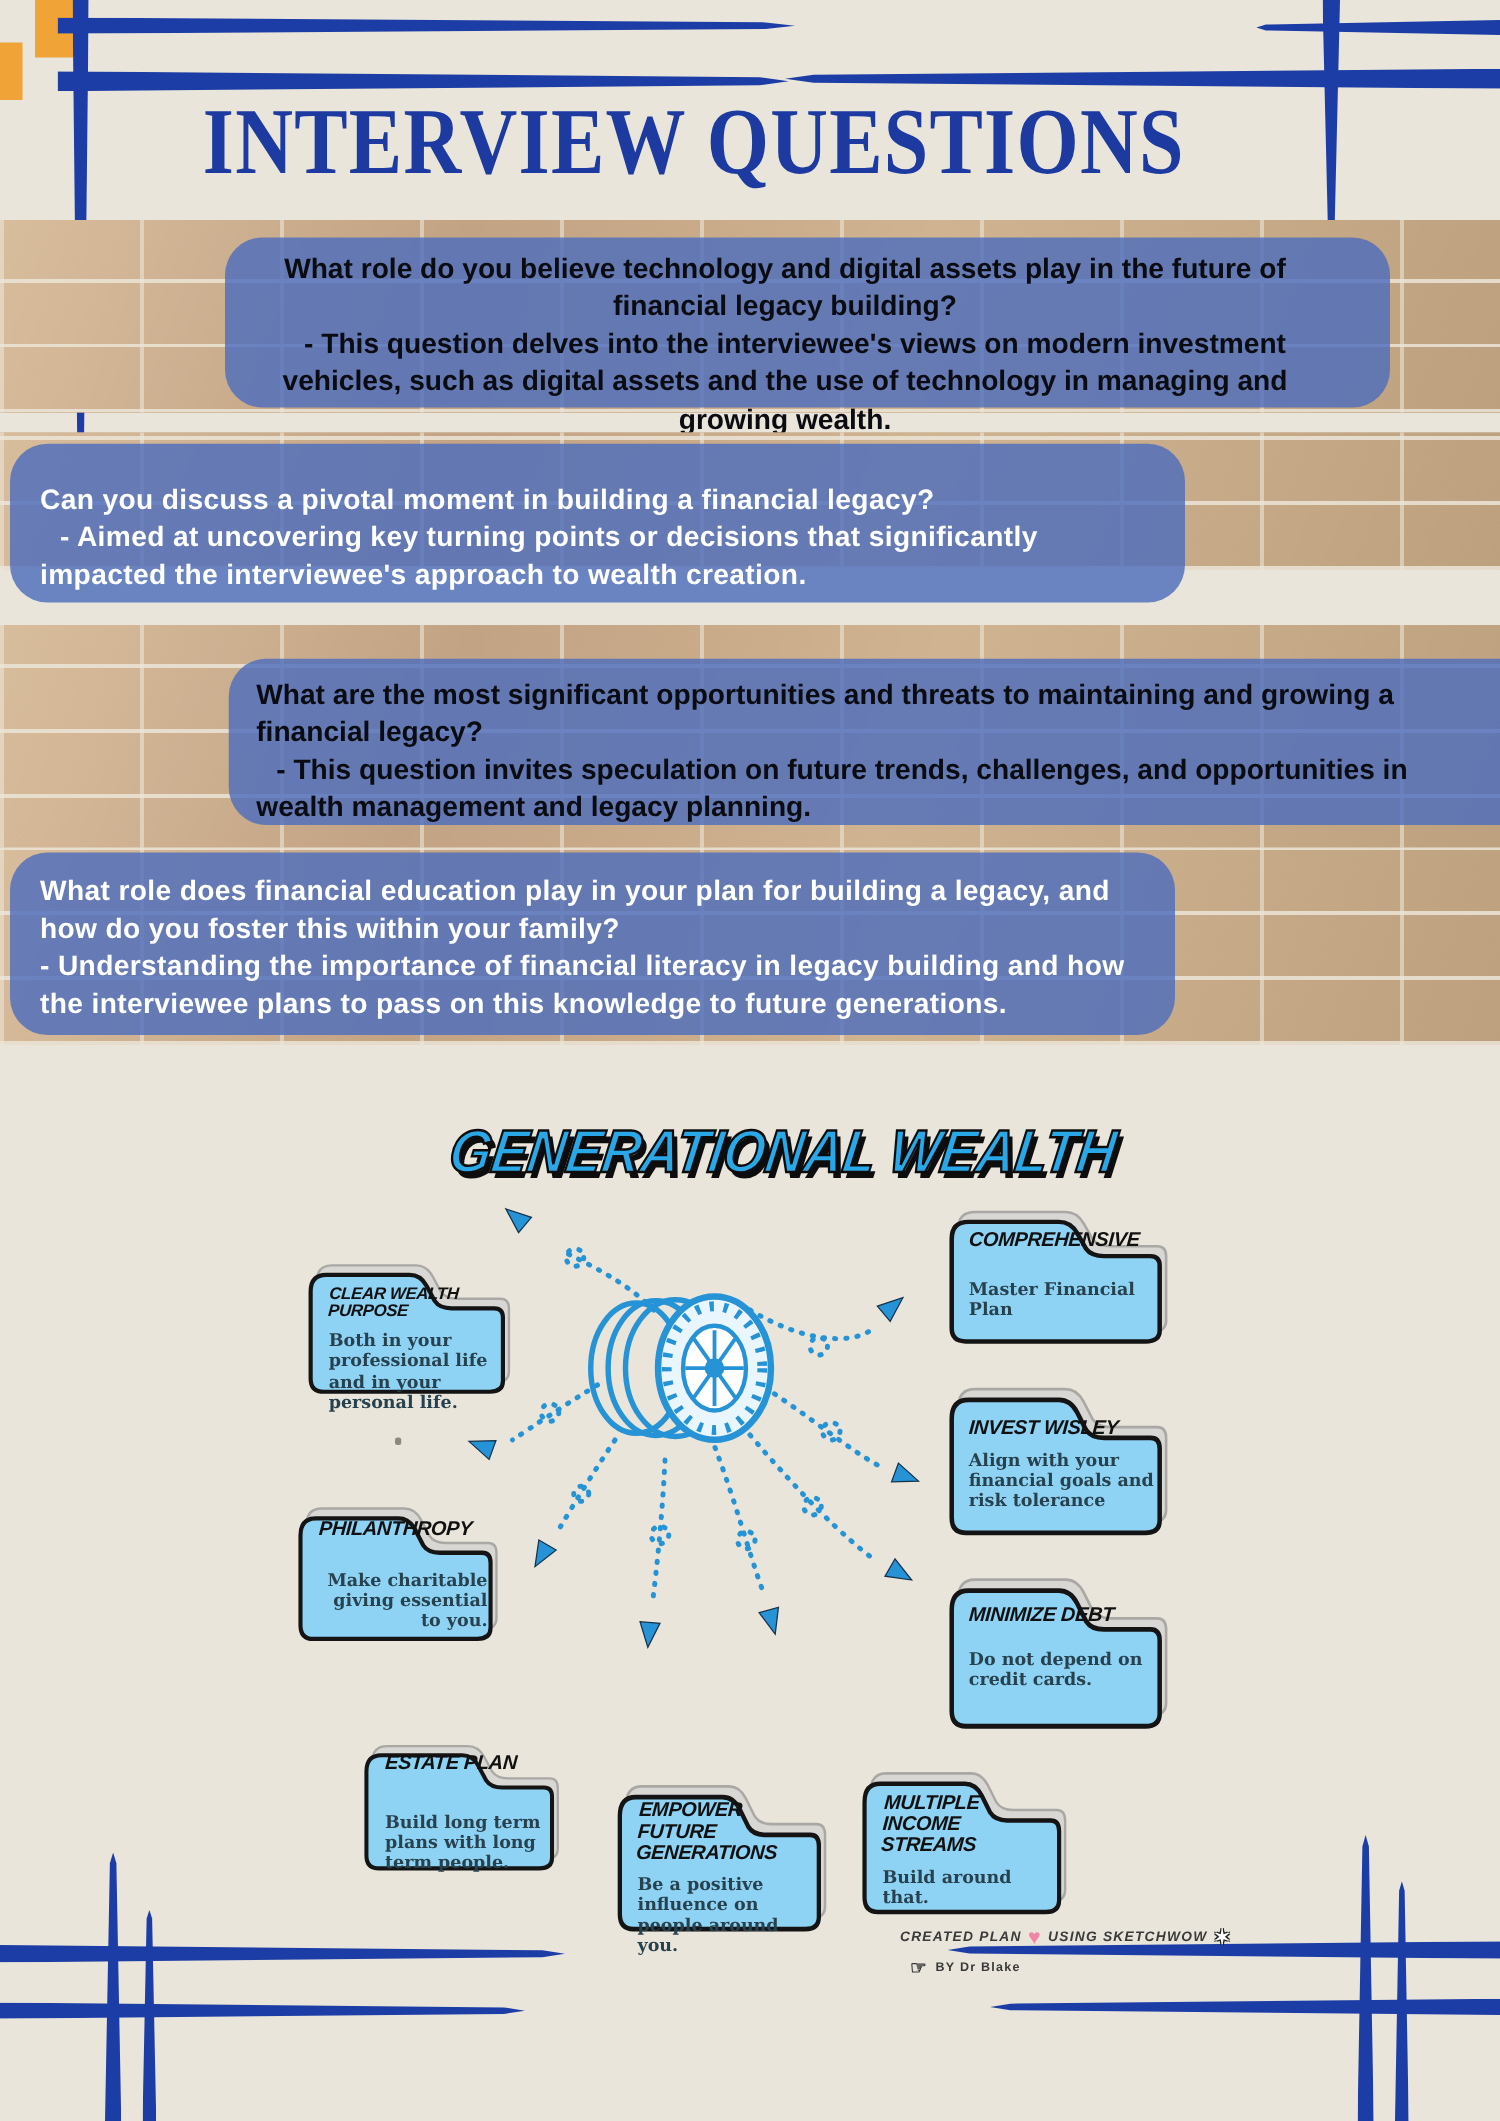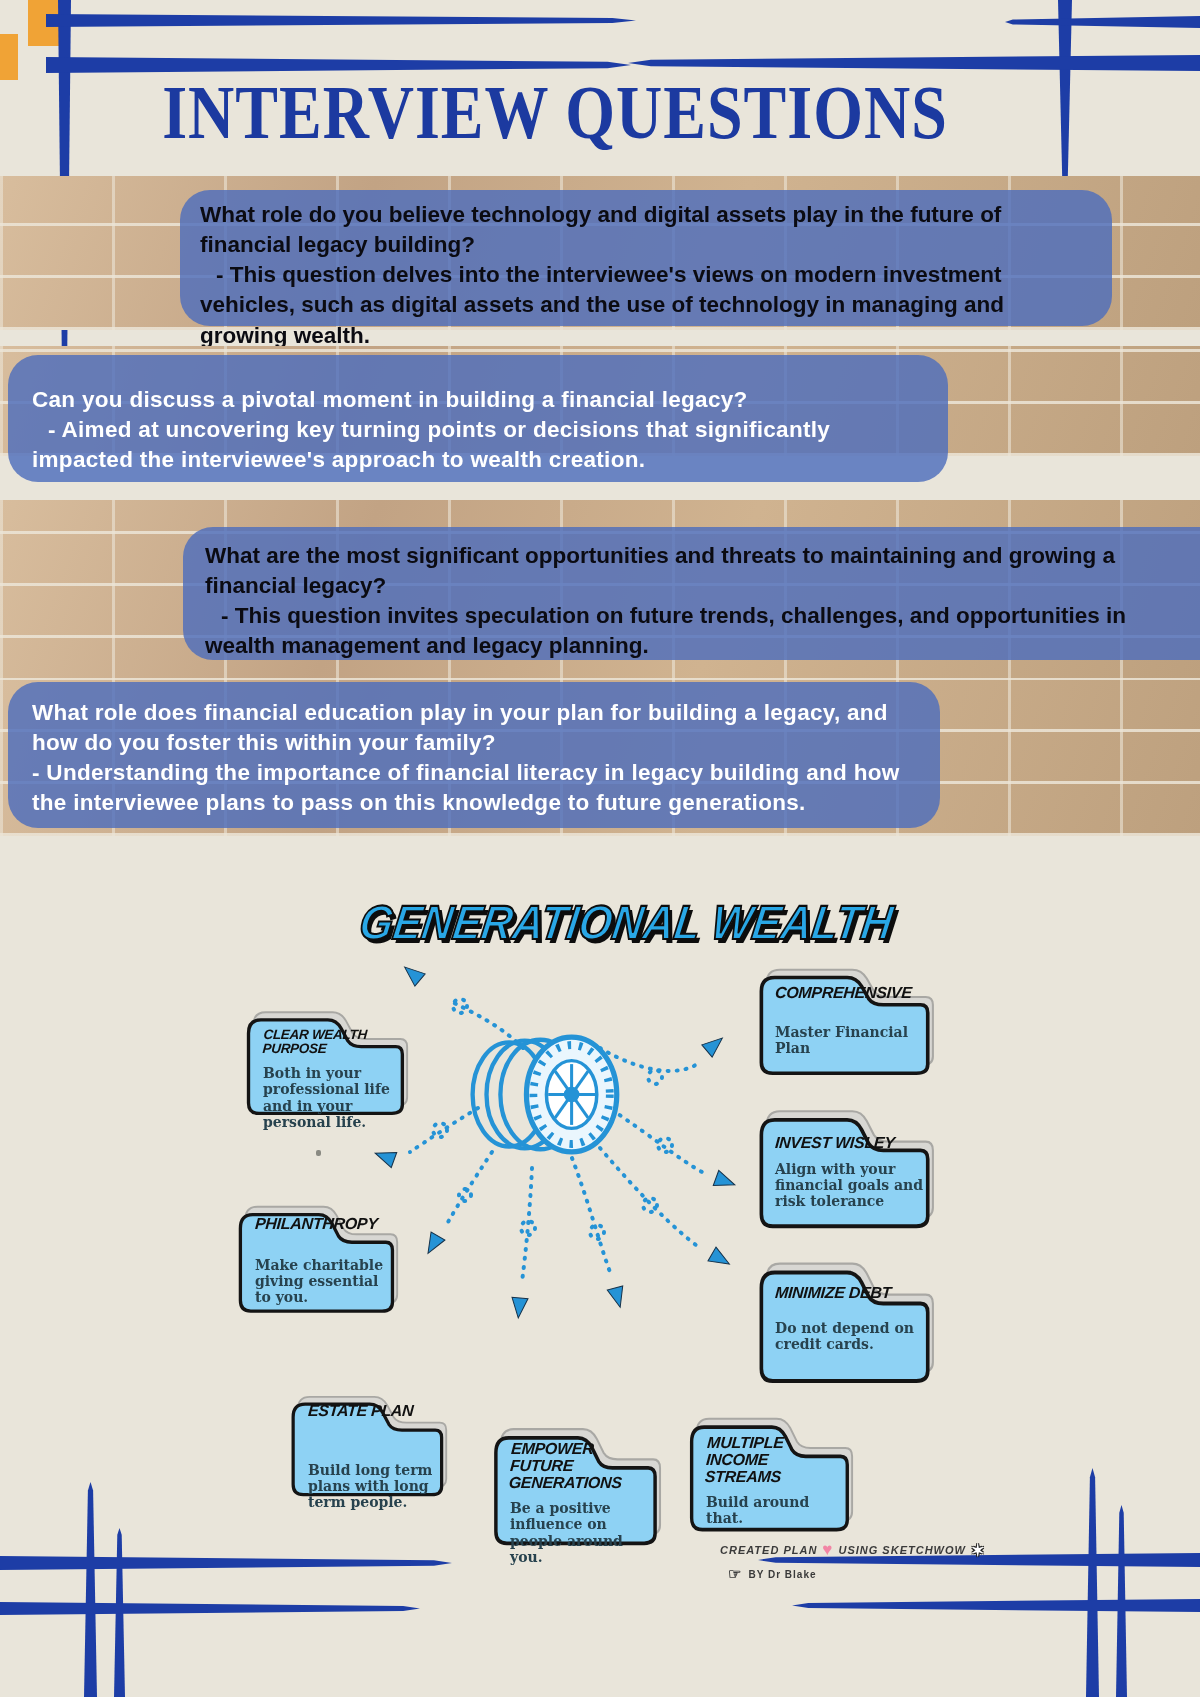--- a/index.html
+++ b/index.html
@@ -43,21 +43,21 @@
   .node{position:absolute;}
   .node svg.shape{position:absolute;left:0;top:0;width:100%;height:100%;}
   .folder-content{position:absolute;left:25px;right:10px;top:30px;}
   .node-heading{font-weight:bold;font-style:italic;font-size:16px;color:#111;
     letter-spacing:-0.3px;line-height:1.05;transform:skewX(-4deg);margin-bottom:9px;}
   .n-cwp .node-heading{font-size:13.5px;}
   .node-body{font-family:"DejaVu Serif",serif;font-weight:bold;font-size:14px;
     color:#27424e;line-height:1.15;}
   .n-comp .node-body{margin-top:22px;}
   .n-min .node-body{margin-top:18px;}
-  .n-est .node-body{margin-top:42px;}
+  .n-est .node-body{margin-top:30px;}
   .n-inv .node-body{margin-top:6px;}
 
   .arrows{position:absolute;left:200px;top:940px;width:760px;height:420px;pointer-events:none;}
   .arr{fill:none;stroke:#2593d6;stroke-width:4;stroke-dasharray:1 8;stroke-linecap:round;}
   .arrhead{fill:#2593d6;stroke:#16324a;stroke-width:1;}
 
   .wheel{position:absolute;left:445px;top:1012px;width:215px;height:165px;}
   .stray-dot{position:absolute;left:316px;top:1150px;width:5px;height:6px;background:#8a8a82;border-radius:2px;}
 
   
@@ -88,21 +88,21 @@
   <div class="bar taper-r" style="left:0;top:1556px;width:452px;height:14px;"></div>
   <div class="bar taper-r" style="left:0;top:1602px;width:420px;height:13px;"></div>
   <div class="bar taper-t" style="left:1086px;top:1468px;width:13px;height:229px;"></div>
   <div class="bar taper-t" style="left:1116px;top:1505px;width:11px;height:192px;"></div>
   <div class="bar taper-l" style="left:758px;top:1553px;width:442px;height:14px;"></div>
   <div class="bar taper-l" style="left:792px;top:1599px;width:408px;height:13px;"></div>
 
   <div class="main-title">INTERVIEW QUESTIONS</div>
 
   <div class="band" style="top:176px;height:154px;">
-    <div class="qblock dark-text" style="left:180px;top:14px;width:932px;height:136px;padding:10px 56px 0 20px;box-sizing:border-box;">
+    <div class="qblock dark-text" style="left:180px;top:14px;width:932px;height:136px;padding:10px 56px 0 20px;box-sizing:border-box;text-align:center;">
       <span>What role do you believe technology and digital assets play in the future of financial legacy building?</span>
       <div class="note">- This question delves into the interviewee's views on modern investment vehicles, such as digital assets and the use of technology in managing and growing wealth.</div>
     </div>
   </div>
 
   <div class="band" style="top:346px;height:110px;">
     <div class="qblock light-text" style="left:8px;top:9px;width:940px;height:127px;padding:30px 20px 0 24px;box-sizing:border-box;">
       <span>Can you discuss a pivotal moment in building a financial legacy?</span>
       <div class="note">- Aimed at uncovering key turning points or decisions that significantly impacted the interviewee's approach to wealth creation.</div>
     </div>
@@ -230,21 +230,21 @@
     </div>
   </div>
 
   <div class="node n-phil" style="left:230px;top:1192px;width:170px;height:128px;">
     <svg class="shape" viewBox="0 0 180 130" preserveAspectRatio="none">
         <path d="M 11,37 Q 11,23 24,23 L 94,23 Q 103,23 108,32 L 115,45 Q 119,51 129,51 L 165,51 Q 172,51 172,59 L 172,112 Q 172,121 161,121 L 22,121 Q 11,121 11,110 Z" transform="translate(5,-8)" fill="#d8d7d3" stroke="#a9a8a4" stroke-width="2"></path>
         <path d="M 11,37 Q 11,23 24,23 L 94,23 Q 103,23 108,32 L 115,45 Q 119,51 129,51 L 165,51 Q 172,51 172,59 L 172,112 Q 172,121 161,121 L 22,121 Q 11,121 11,110 Z" fill="#8ed2f4" stroke="#141414" stroke-width="3.5" stroke-linejoin="round"></path>
       </svg>
     <div class="folder-content" style="top:24px;">
       <div class="node-heading">PHILANTHROPY</div>
-      <div class="node-body" style="margin-top:24px;">Make charitable giving essential to you.</div>
+      <div class="node-body" style="margin-top:24px;text-align:right;">Make charitable giving essential to you.</div>
     </div>
   </div>
 
   <div class="node n-est" style="left:283px;top:1383px;width:166px;height:120px;">
     <svg class="shape" viewBox="0 0 180 130" preserveAspectRatio="none">
         <path d="M 11,37 Q 11,23 24,23 L 94,23 Q 103,23 108,32 L 115,45 Q 119,51 129,51 L 165,51 Q 172,51 172,59 L 172,112 Q 172,121 161,121 L 22,121 Q 11,121 11,110 Z" transform="translate(5,-8)" fill="#d8d7d3" stroke="#a9a8a4" stroke-width="2"></path>
         <path d="M 11,37 Q 11,23 24,23 L 94,23 Q 103,23 108,32 L 115,45 Q 119,51 129,51 L 165,51 Q 172,51 172,59 L 172,112 Q 172,121 161,121 L 22,121 Q 11,121 11,110 Z" fill="#8ed2f4" stroke="#141414" stroke-width="3.5" stroke-linejoin="round"></path>
       </svg>
     <div class="folder-content" style="top:20px;">
       <div class="node-heading">ESTATE PLAN</div>

